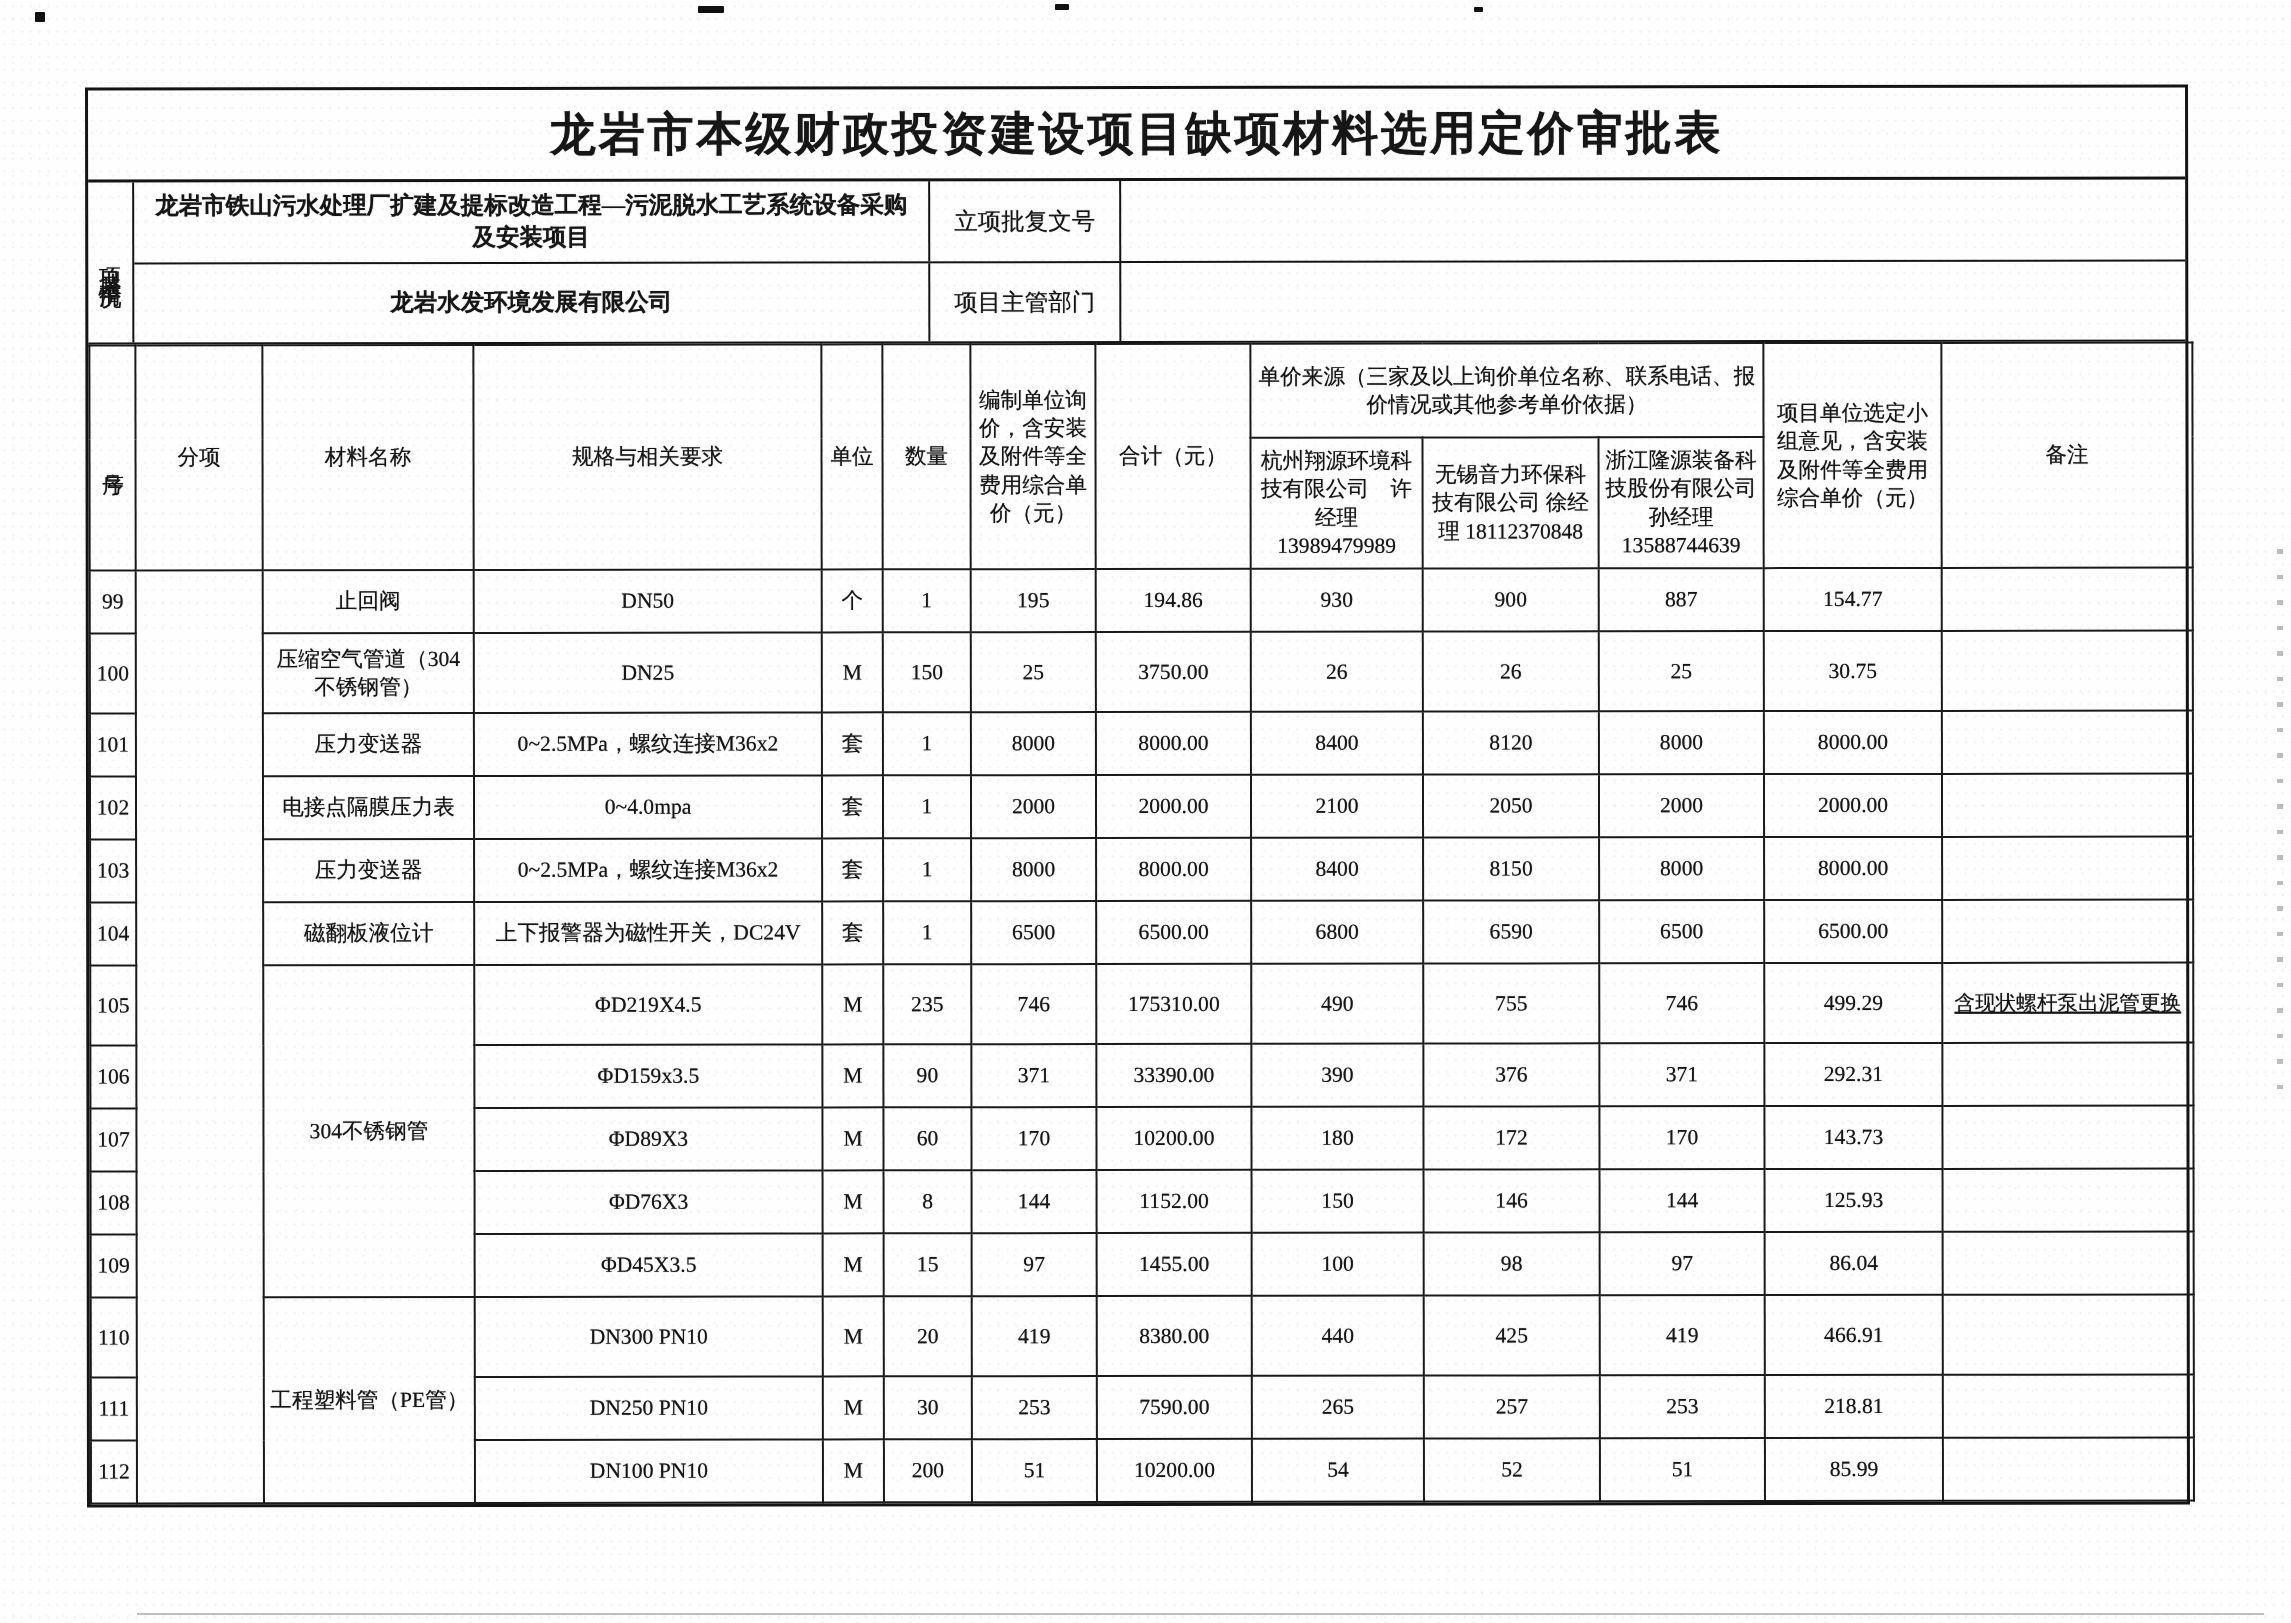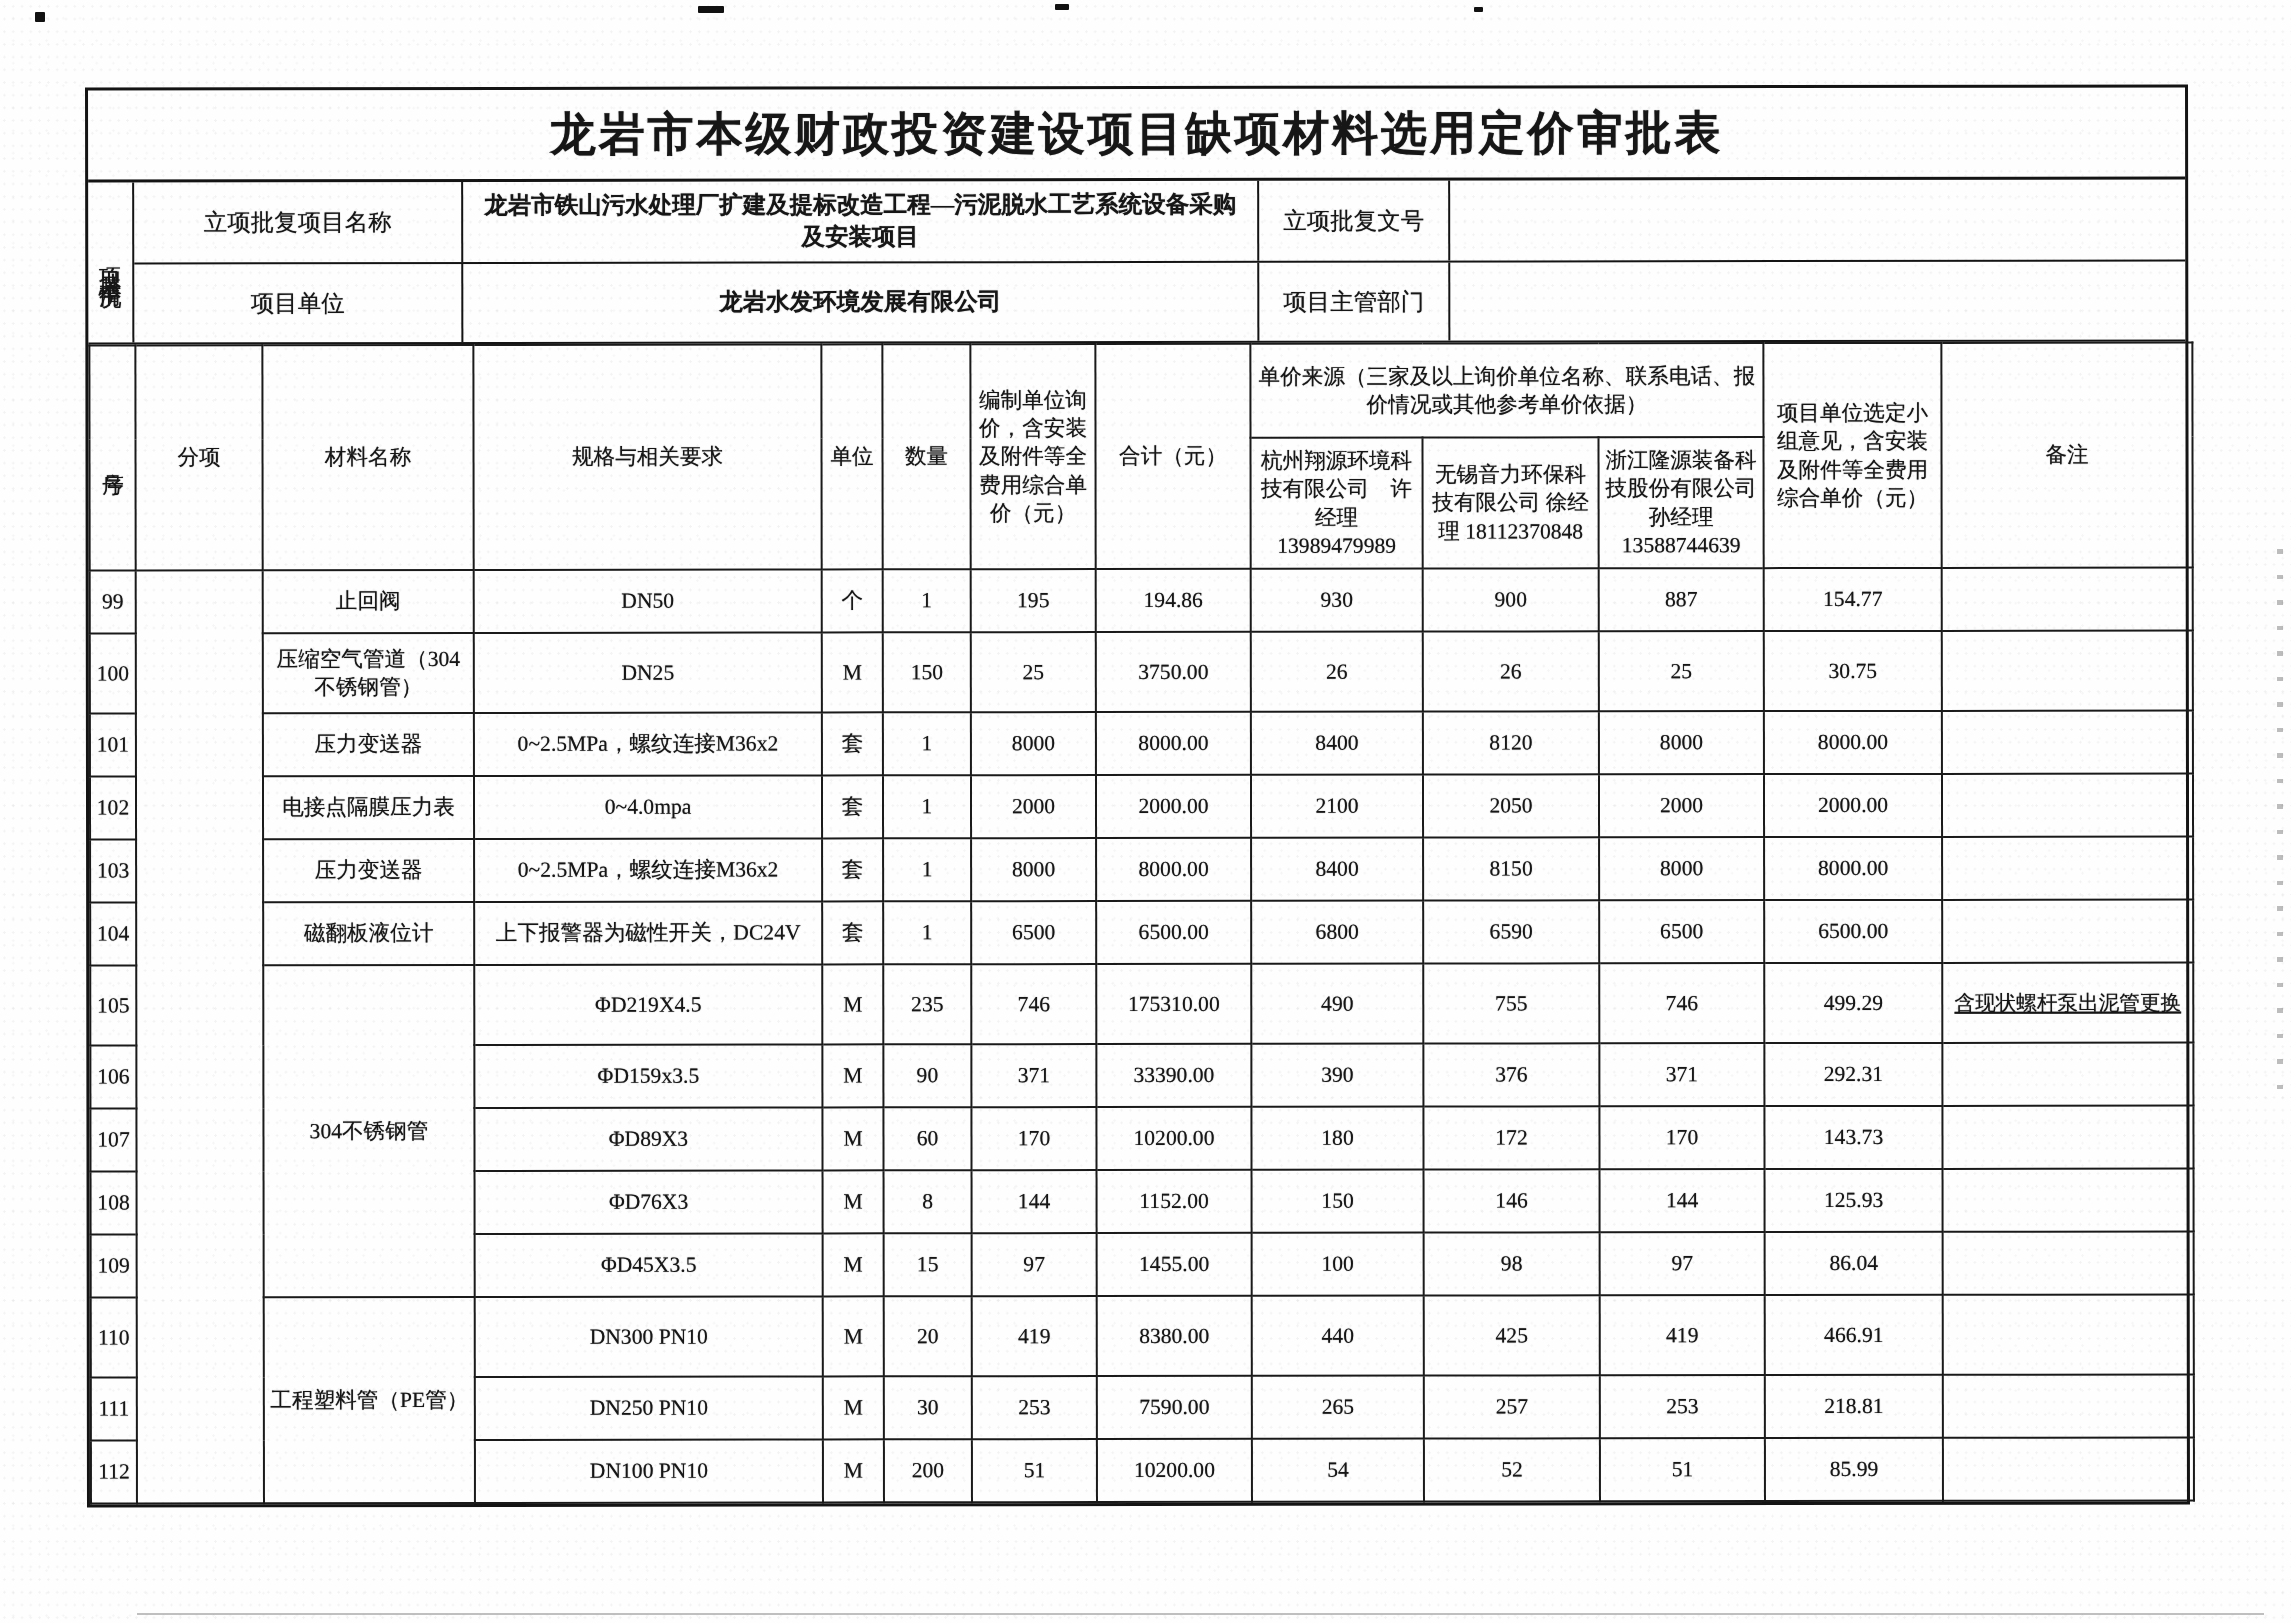--- a/index.html
+++ b/index.html
@@ -107,27 +107,25 @@
   <div class="bottom-line"></div>
 
   <div class="sheet">
 
     <div class="title ink">龙岩市本级财政投资建设项目缺项材料选用定价审批表</div>
 
     <div class="info">
       <div class="info-side ink">项目基本情况</div>
       <div class="info-grid">
         <div class="info-row">
-          <div class="info-cell ic-label1 ink">立项批复项目名称</div>
           <div class="info-cell ic-value1 ink">龙岩市铁山污水处理厂扩建及提标改造工程—污泥脱水工艺系统设备采购及安装项目</div>
           <div class="info-cell ic-label2 ink">立项批复文号</div>
           <div class="info-cell ic-value2 ink"></div>
         </div>
         <div class="info-row">
-          <div class="info-cell ic-label1 ink">项目单位</div>
           <div class="info-cell ic-value1 ink">龙岩水发环境发展有限公司</div>
           <div class="info-cell ic-label2 ink">项目主管部门</div>
           <div class="info-cell ic-value2 ink"></div>
         </div>
       </div>
     </div>
 
     <table class="main">
       <colgroup>
         <col style="width:46px">

